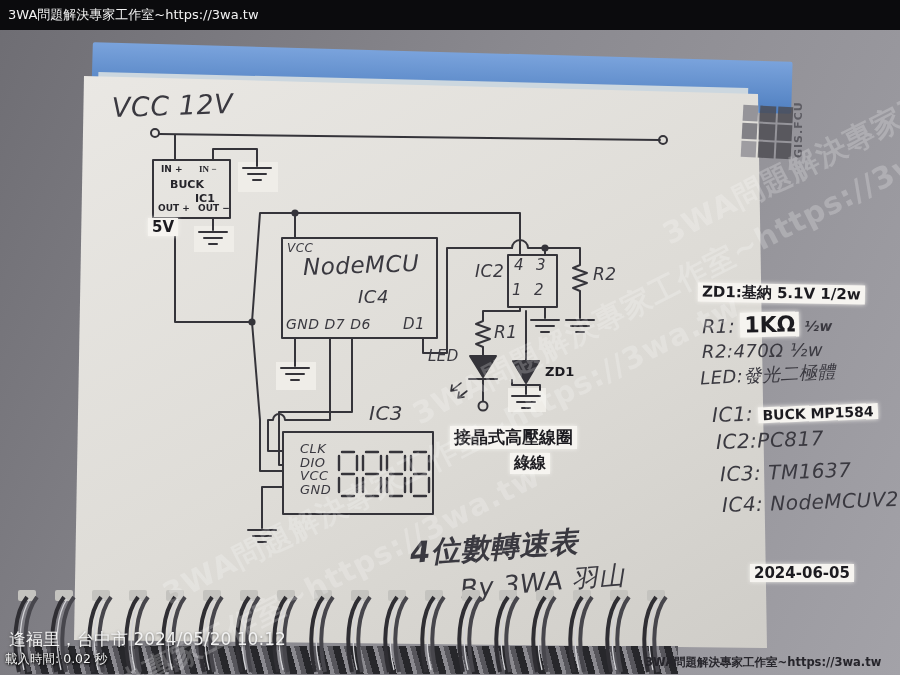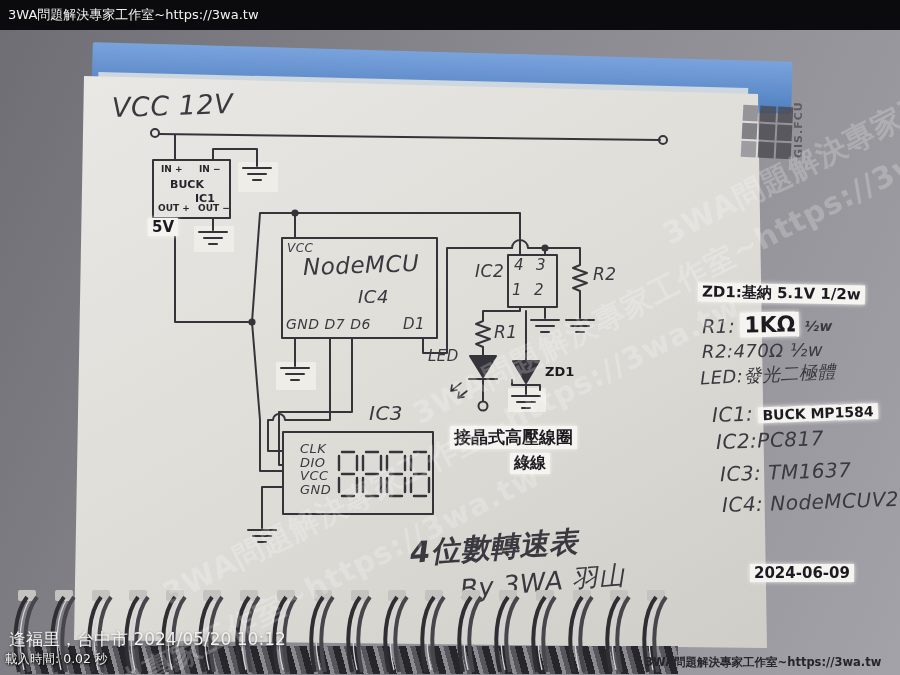--- a/index.html
+++ b/index.html
@@ -139,21 +139,21 @@
         <path d="M366,452 H378 M363,456 V470 M381,456 V470 M366,474 H378 M363,478 V492 M381,478 V492 M366,496 H378"></path>
         <path d="M390,452 H402 M387,456 V470 M405,456 V470 M390,474 H402 M387,478 V492 M405,478 V492 M390,496 H402"></path>
         <path d="M414,452 H426 M411,456 V470 M429,456 V470 M414,474 H426 M411,478 V492 M429,478 V492 M414,496 H426"></path>
       </g>
     </g>
   </svg>
 
   <div class="abs hand z3" style="left:112px;top:90px;font-size:27px;transform:rotate(-2deg);">VCC 12V</div>
 
   <div class="abs pin z3" style="left:161px;top:164px;">IN +</div>
-  <div class="abs pin z3" style="left:199px;top:164px;">IN −</div>
+  <div class="abs pin z3" style="left:199px;top:164px;font-family:Liberation Serif, serif;">IN −</div>
   <div class="abs pin z3" style="left:170px;top:178px;font-size:11px;">BUCK</div>
   <div class="abs pin z3" style="left:195px;top:192px;font-size:11px;">IC1</div>
   <div class="abs pin z3" style="left:158px;top:203px;">OUT +</div>
   <div class="abs pin z3" style="left:198px;top:203px;">OUT −</div>
   <div class="abs printed sticker z3" style="left:148px;top:218px;font-size:15px;">5V</div>
 
   <div class="abs hand z3" style="left:287px;top:241px;font-size:12px;">VCC</div>
   <div class="abs hand z3" style="left:303px;top:252px;font-size:23px;transform:rotate(-2deg);">NodeMCU</div>
   <div class="abs hand z3" style="left:358px;top:286px;font-size:18px;">IC4</div>
   <div class="abs hand z3" style="left:286px;top:316px;font-size:14px;">GND D7 D6</div>
@@ -190,21 +190,21 @@
   <div class="abs z3" style="left:712px;top:400px;transform:rotate(-2deg);white-space:nowrap;">
     <span class="hand" style="font-size:20px;">IC1:</span>
     <span class="printed sticker" style="font-size:14px;">BUCK MP1584</span>
   </div>
   <div class="abs hand z3" style="left:716px;top:428px;font-size:20px;transform:rotate(-2deg);">IC2:PC817</div>
   <div class="abs hand z3" style="left:720px;top:460px;font-size:20px;transform:rotate(-2deg);">IC3: TM1637</div>
   <div class="abs hand z3" style="left:722px;top:490px;font-size:20px;transform:rotate(-2deg);">IC4: NodeMCUV2</div>
 
   <div class="abs hand z3" style="left:410px;top:528px;font-size:29px;font-weight:bold;transform:rotate(-4deg);">4位數轉速表</div>
   <div class="abs hand z3" style="left:460px;top:565px;font-size:26px;transform:rotate(-5deg);">By 3WA 羽山</div>
-  <div class="abs printed sticker z3" style="left:750px;top:564px;font-size:15px;">2024-06-09</div>
+  <div class="abs printed sticker z3" style="left:750px;top:564px;font-size:15px;">2024-06-05</div>
 
   <div class="abs coilstrip"></div>
   <svg class="z6" style="left:12px;top:590px;width:680px;height:85px;" viewBox="0 0 680 85">
     <use href="#coil" x="0"></use>
       <use href="#coil" x="37"></use>
       <use href="#coil" x="74"></use>
       <use href="#coil" x="111"></use>
     <use href="#coil" x="148"></use>
       <use href="#coil" x="185"></use>
       <use href="#coil" x="222"></use>

